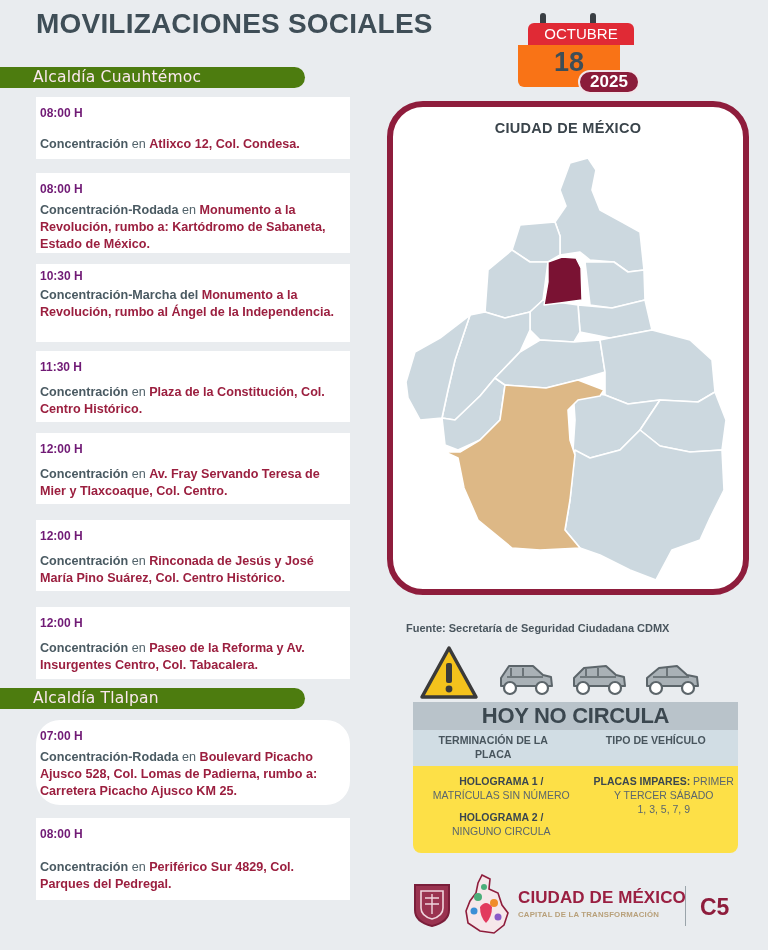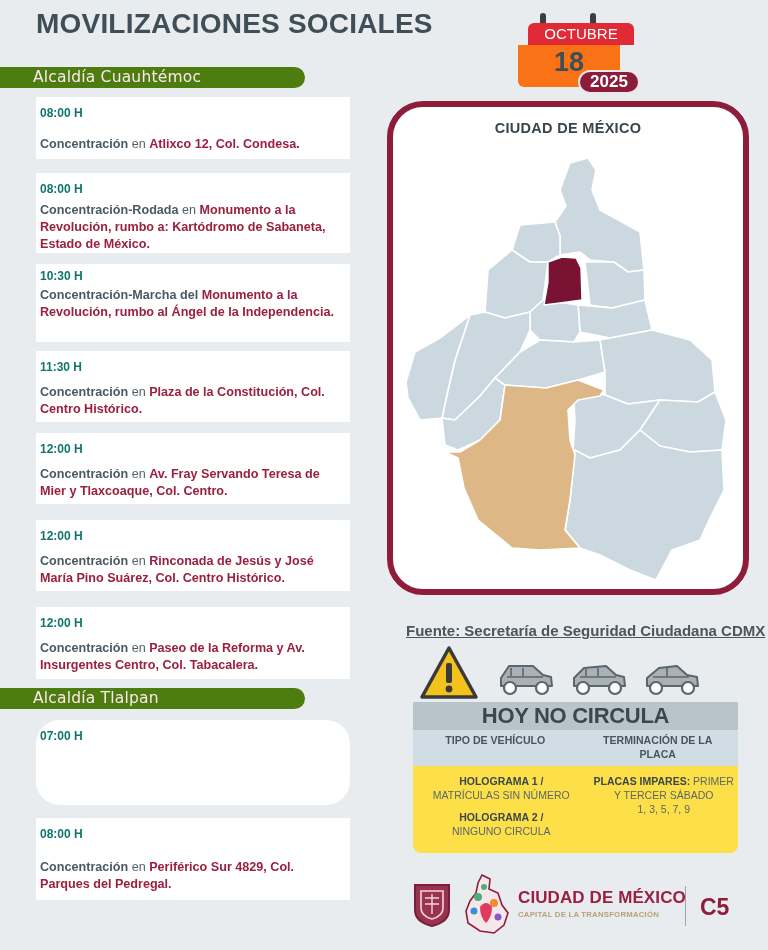--- a/index.html
+++ b/index.html
@@ -24,21 +24,21 @@
     font-family: "DejaVu Sans", sans-serif;
     font-weight: 400;
     letter-spacing: 0.2px;
   }
   .event-card {
     position: absolute; left: 36px; width: 314px;
     background: #ffffff;
     padding: 0 4px;
   }
   .event-time {
-    font-size: 12px; font-weight: 700; color: #0f766e;
+    font-size: 12px; font-weight: 700; color: #701a75;
     margin-top: 9px; display: block;
   }
   .event-desc {
     font-size: 12.6px; line-height: 17px; color: #3f5057;
     margin-top: 6px;
   }
   .event-desc .hl { color: #9b1f3f; font-weight: 700; }
   .event-desc .dim { color: #4a5a62; font-weight: 700; }
   .event-desc .conn { color: #52636b; font-weight: 400; }
 
@@ -70,21 +70,21 @@
     background: #ffffff;
   }
   .map-title {
     position: absolute; top: 13px; left: 0; width: 100%; text-align: center;
     font-weight: 700; font-size: 14.5px; color: #3a444b; letter-spacing: 0.3px;
   }
   .map-svg { position: absolute; left: 0; top: 0; }
 
   .source {
     position: absolute; left: 406px; top: 622px;
-    font-size: 15px; font-weight: 700; color: #4a565e; text-decoration: underline;
+    font-size: 11px; font-weight: 700; color: #4a565e;
   }
 
   .warning-icon { position: absolute; left: 419px; top: 645px; }
   .car-icon { position: absolute; top: 660px; }
 
   .hnc-table {
     position: absolute; left: 413px; top: 702px; width: 325px; height: 151px;
     background: #fde047; border-radius: 0 0 8px 8px; overflow: hidden;
   }
   .hnc-title {
@@ -154,20 +154,21 @@
   <span class="event-time">12:00 H</span>
   <p class="event-desc" style="margin-top:10px;"><span class="dim">Concentración</span><span class="conn"> en </span><span class="hl">Rinconada de Jesús y José María Pino Suárez, Col. Centro Histórico.</span></p>
 </div>
 <div class="event-card" style="top:607px;height:72px;">
   <span class="event-time">12:00 H</span>
   <p class="event-desc" style="margin-top:10px;"><span class="dim">Concentración</span><span class="conn"> en </span><span class="hl">Paseo de la Reforma y Av. Insurgentes Centro, Col. Tabacalera.</span></p>
 </div>
 
 <div class="event-card" style="top:720px;height:85px;border-radius:24px;">
   <span class="event-time">07:00 H</span>
+  <p class="event-desc"><span class="dim">Concentración-Rodada</span><span class="conn"> en </span><span class="hl">Boulevard Picacho Ajusco 528, Col. Lomas de Padierna, rumbo a: Carretera Picacho Ajusco KM 25.</span></p>
 </div>
 <div class="event-card" style="top:818px;height:82px;">
   <span class="event-time">08:00 H</span>
   <p class="event-desc" style="margin-top:18px;"><span class="dim">Concentración</span><span class="conn"> en </span><span class="hl">Periférico Sur 4829, Col. Parques del Pedregal.</span></p>
 </div>
 
 <div class="map-box">
   <div class="map-title">CIUDAD DE MÉXICO</div>
   <svg class="map-svg" width="350" height="482" viewBox="393 107 350 482">
     <g fill="#ccd8df" stroke="#ffffff" stroke-width="1.6" stroke-linejoin="round">
@@ -232,22 +233,22 @@
   <path d="M4 26 L4 18 L16 8 L34 6 L44 15 L54 17 L55 26 Z" fill="#a9b1b6" stroke="#5c656a" stroke-width="2" stroke-linejoin="round"></path>
   <path d="M24 8 L24 16 M10 17 L46 17" stroke="#5c656a" stroke-width="1.6"></path>
   <line x1="18" y1="26" x2="40" y2="26" stroke="#5c656a" stroke-width="2"></line>
   <circle cx="13" cy="28" r="6" fill="#fff" stroke="#5c656a" stroke-width="2.2"></circle>
   <circle cx="45" cy="28" r="6" fill="#fff" stroke="#5c656a" stroke-width="2.2"></circle>
 </svg>
 
 <div class="hnc-table">
   <div class="hnc-title">HOY NO CIRCULA</div>
   <div class="hnc-head">
+    <div style="padding-left:20px;padding-right:20px;">TERMINACIÓN DE LA PLACA</div>
     <div style="padding-left:22px;padding-right:22px;">TIPO DE VEHÍCULO</div>
-    <div style="padding-left:20px;padding-right:20px;">TERMINACIÓN DE LA PLACA</div>
   </div>
   <div class="hnc-body">
     <div class="hnc-col" style="padding:0 18px;">
       <b>HOLOGRAMA 1 /</b><br>
       <span>MATRÍCULAS SIN NÚMERO</span>
       <div class="hnc-gap"></div>
       <b>HOLOGRAMA 2 /</b><br>
       <span>NINGUNO CIRCULA</span>
     </div>
     <div class="hnc-col" style="padding:0 4px;">

